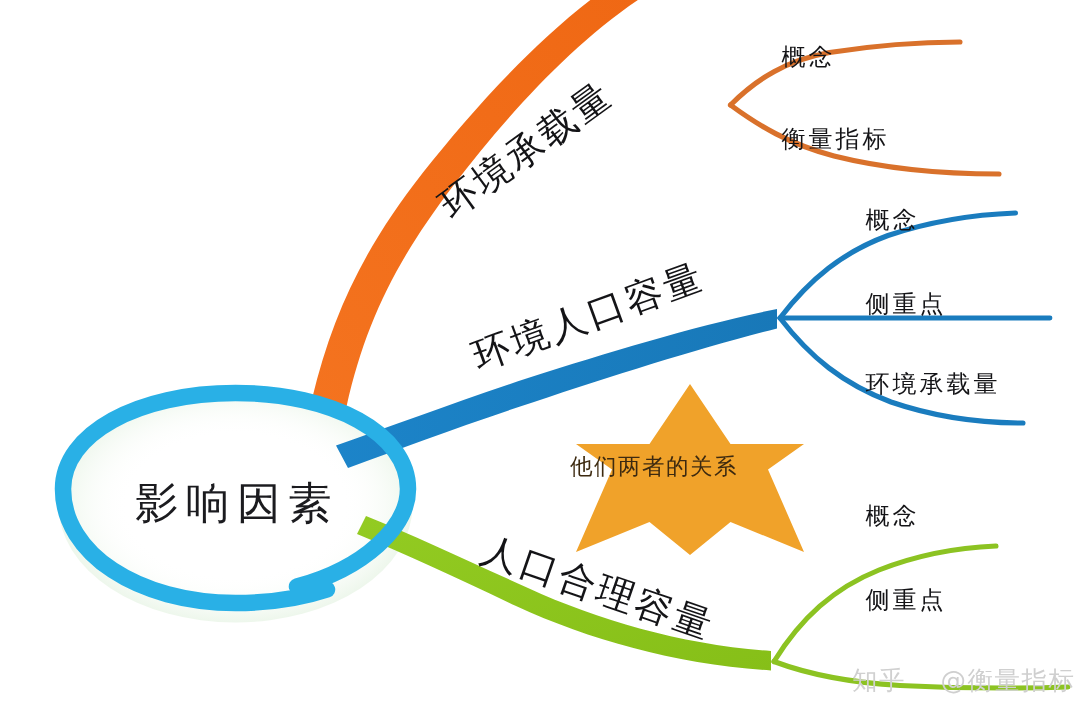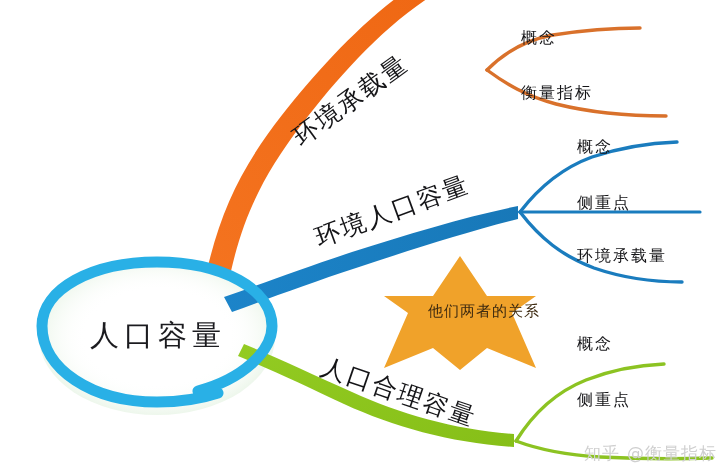--- a/index.html
+++ b/index.html
@@ -76,36 +76,36 @@
   #leaf-b1 { left: 577px; top: 137px; }
   #leaf-b2 { left: 577px; top: 193px; }
   #leaf-b3 { left: 577px; top: 246px; }
   #leaf-g1 { left: 577px; top: 334px; }
   #leaf-g2 { left: 577px; top: 390px; }
   
   #star-label {
     left: 380px;
     top: 302px;
     width: 160px;
-    text-align: right;
+    text-align: left;
     font-size: 15px;
     letter-spacing: 1px;
     color: #3d2a10;
   }
   
   #watermark {
     position: absolute;
     right: 10px;
     bottom: 8px;
     font-size: 17px;
     letter-spacing: 1px;
     color: #d3d3d3;
     display: flex;
     align-items: baseline;
-    gap: 7px;
+    gap: 23px;
   }
   #watermark .wm-site { color: #d0d0d0; }
   #watermark .wm-user { color: #cfcfcf; }
 </style>
 </head>
 <body>
 
 <div id="mindmap-root">
 
   <svg id="mindmap-svg" viewBox="0 0 727 473" xmlns="http://www.w3.org/2000/svg">
@@ -167,21 +167,21 @@
     <path fill="none" stroke="#29B0E6" stroke-width="11" stroke-linecap="round" d="M 198,391
              C 243,379 272,351 272,326
              C 272,289 222,262 157,262
              C 92,262 42,289 42,326
              C 42,369 92,402 157,402
              C 180,402 200,399 218,393"></path>
 
     <polygon fill="#F0A22A" points="460,256 487,296 536,296 512,313 536,368 487,348 460,370 433,348 384,368 408,313 384,296 433,296"></polygon>
   </svg>
 
-  <div class="node-label" id="root-label">人口容量</div>
+  <div class="node-label" id="root-label">影响因素</div>
 
   <div class="node-label branch-label" id="branch-label-orange">环境承载量</div>
 
   <div class="node-label branch-label" id="branch-label-blue">环境人口容量</div>
 
   <div class="node-label branch-label" id="branch-label-green">人口合理容量</div>
 
   <div class="node-label leaf-label" id="leaf-o1">概念</div>
 
   <div class="node-label leaf-label" id="leaf-o2">衡量指标</div>

